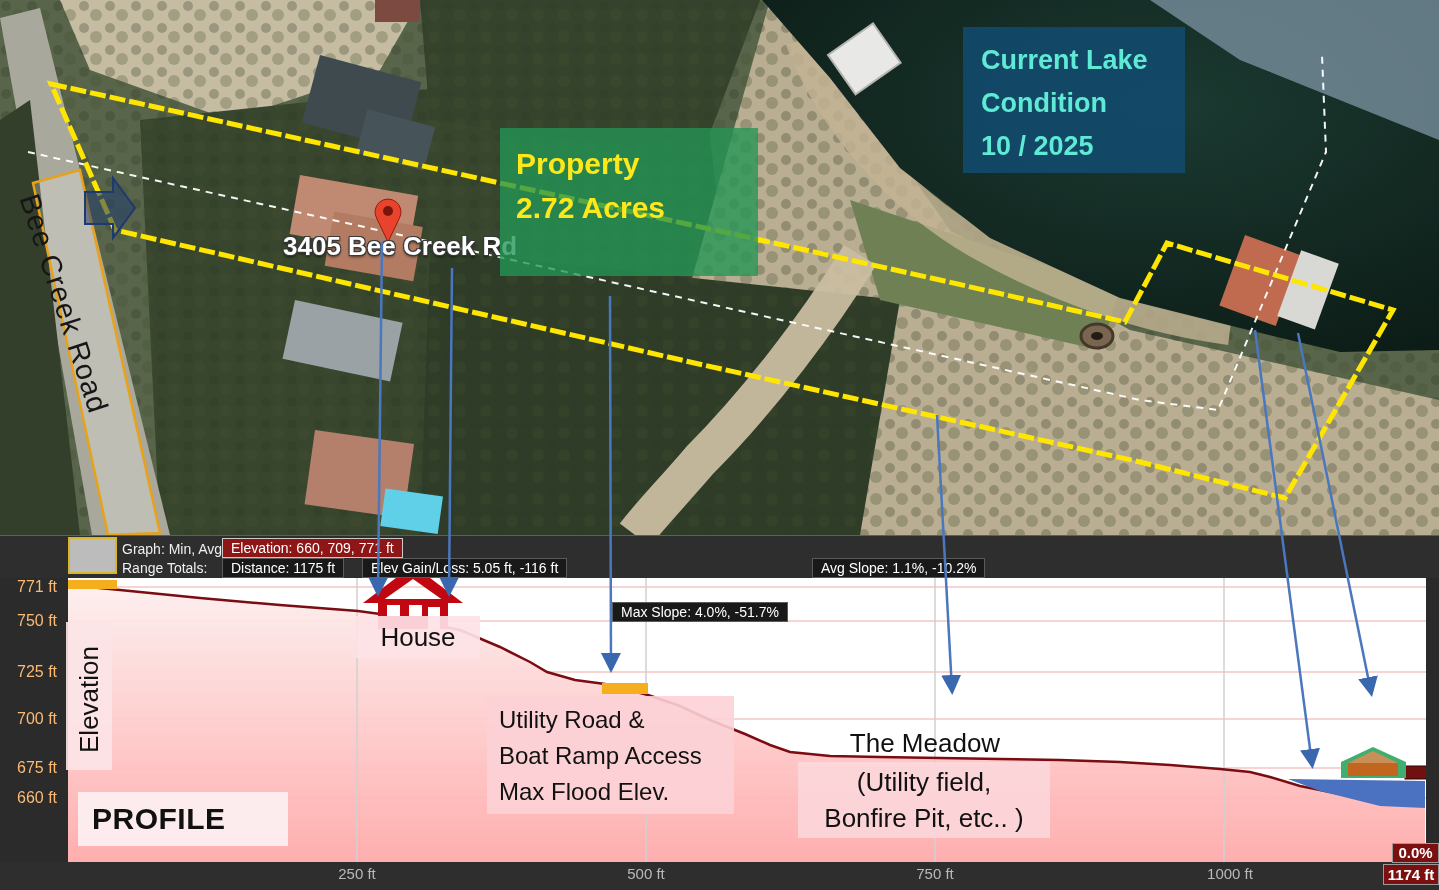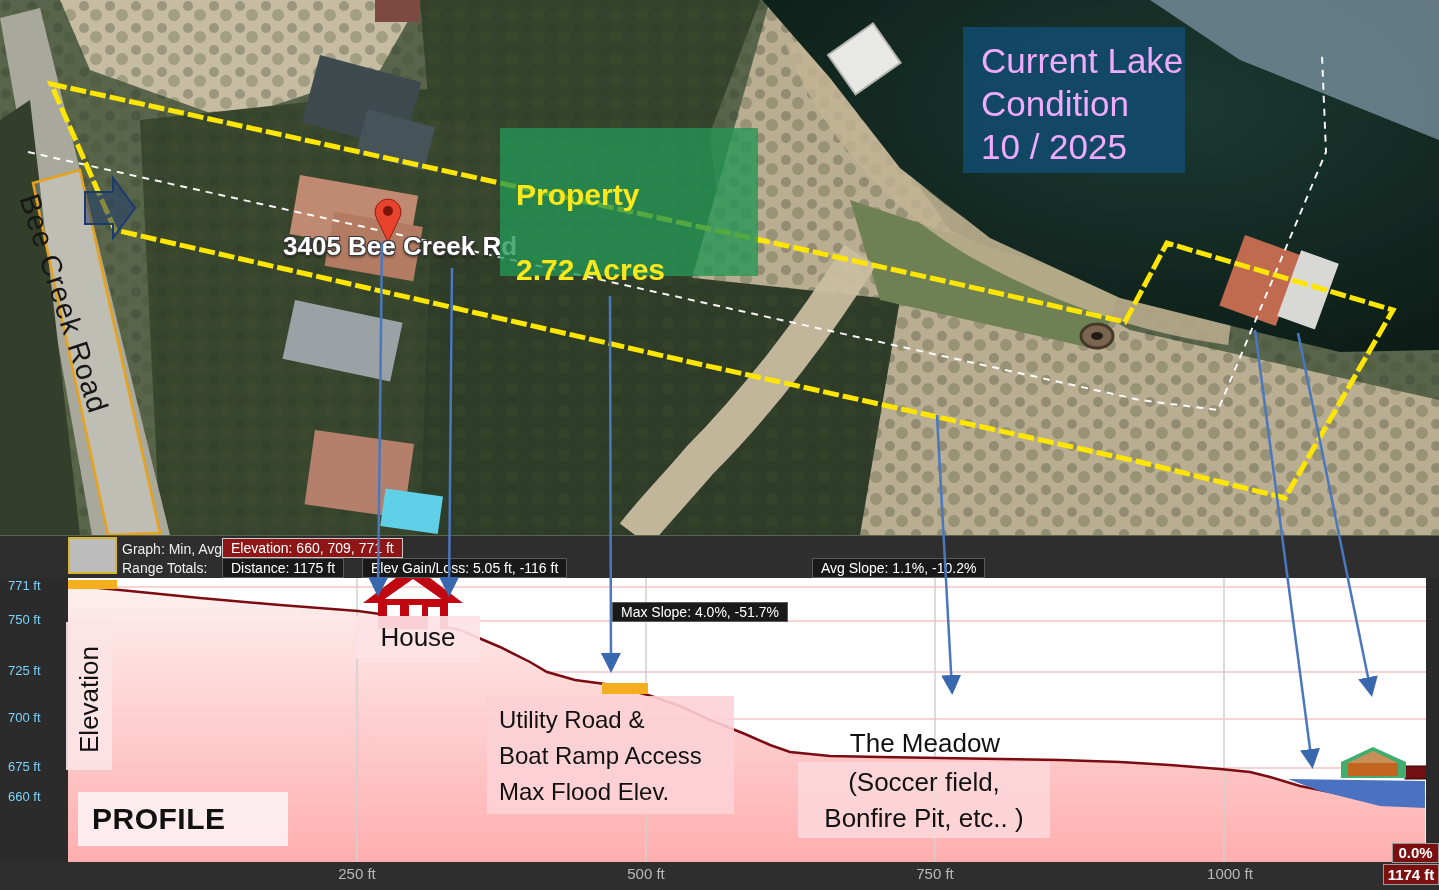--- a/index.html
+++ b/index.html
@@ -5,39 +5,39 @@
   html,body{margin:0;padding:0;background:#000;}
   #screen{position:relative;width:1439px;height:890px;overflow:hidden;
     font-family:"Liberation Sans",sans-serif;background:#58654a;}
   .abs{position:absolute;}
   svg{display:block;}
   
   .road-label{left:44px;top:190px;transform:rotate(72deg);transform-origin:0 0;
     font-size:29px;color:#161616;letter-spacing:1px;white-space:nowrap;z-index:22;}
   .property-box{left:500px;top:128px;width:258px;height:148px;background:rgba(34,150,84,.78);
     z-index:24;padding:14px 0 0 16px;box-sizing:border-box;}
-  .property-box div{font-size:30px;font-weight:bold;color:#ffe81a;line-height:44px;white-space:nowrap;margin-top:31px;}
+  .property-box div{font-size:30px;font-weight:bold;color:#ffe81a;line-height:44px;white-space:nowrap;}
   .lake-box{left:963px;top:27px;width:222px;height:146px;background:rgba(18,74,110,.88);
     z-index:24;padding:12px 0 0 18px;box-sizing:border-box;}
-  .lake-box div{font-size:35px;font-weight:normal;color:#f0abfc;line-height:43px;white-space:nowrap;}
+  .lake-box div{font-size:27px;font-weight:bold;color:#5eead4;line-height:43px;white-space:nowrap;}
   .address-label{left:283px;top:231px;width:230px;text-align:center;font-size:26px;font-weight:600;
     color:#fff;z-index:23;white-space:nowrap;
     text-shadow:-1px -1px 0 #3a3a3a,1px -1px 0 #3a3a3a,-1px 1px 0 #3a3a3a,1px 1px 0 #3a3a3a,0 2px 3px rgba(0,0,0,.65);}
   
   .stats-bar{left:0;top:536px;width:1439px;height:42px;background:#2e2e2e;z-index:30;}
   .axis-left{left:0;top:578px;width:68px;height:284px;background:#2b2b2b;z-index:30;}
   .axis-bottom{left:0;top:862px;width:1439px;height:28px;background:#2e2e2e;z-index:30;}
   .axis-right{left:1426px;top:578px;width:13px;height:284px;background:#2a2a2a;z-index:30;}
   .swatch{left:68px;top:537px;width:45px;height:33px;background:#bcbcbc;border:2px solid #d8b62a;z-index:31;}
   .stat-text{position:absolute;font-size:14px;color:#efefef;white-space:nowrap;z-index:31;}
   .stat-box{position:absolute;font-size:14px;color:#fff;white-space:nowrap;background:#191919;
     border:1px solid #5a5a5a;padding:1px 8px;z-index:31;}
   .stat-red{background:#8f1616;border:1px solid #c9c9c9;}
   
-  .ytick{position:absolute;left:8px;width:56px;text-align:left;font-size:13px;color:#7dd3fc;z-index:32;}
+  .ytick{position:absolute;left:17px;width:56px;text-align:left;font-size:16px;color:#fdba74;z-index:32;}
   .xtick{position:absolute;top:865px;width:70px;text-align:center;font-size:15px;color:#b9b9b9;z-index:32;}
   .red-badge{position:absolute;background:#7c1010;color:#fff;font-size:15px;font-weight:bold;
     text-align:center;border:1px solid #9a9a9a;z-index:33;}
   .profile-label{left:78px;top:792px;width:210px;height:54px;line-height:54px;background:rgba(253,238,240,.95);
     font-size:30px;font-weight:bold;color:#111;padding-left:14px;letter-spacing:.5px;z-index:34;box-sizing:border-box;}
   .elev-box{left:66px;top:622px;width:46px;height:148px;background:rgba(252,228,231,.9);z-index:34;}
   .elev-box span{position:absolute;left:-42px;top:62px;transform:rotate(-90deg);width:130px;
     font-size:26px;color:#111;text-align:center;display:block;}
   .house-label{left:356px;top:616px;width:124px;height:42px;line-height:42px;text-align:center;
     background:rgba(253,226,230,.92);font-size:26px;color:#111;z-index:34;}
@@ -217,21 +217,21 @@
     <span>Elevation</span>
   </div>
   <div class="abs house-label">House</div>
   <div class="abs utility-box">
     <div>Utility Road &amp;</div>
     <div>Boat Ramp Access</div>
     <div>Max Flood Elev.</div>
   </div>
   <div class="abs meadow-title">The Meadow</div>
   <div class="abs meadow-box">
-    <div>(Soccer field,</div>
+    <div>(Utility field,</div>
     <div>Bonfire Pit, etc.. )</div>
   </div>
 
   <svg class="abs layer" style="left:0;top:0;z-index:50;" width="1439" height="890" viewBox="0 0 1439 890">
     <defs>
       <marker id="ah" markerWidth="9" markerHeight="9" refX="6" refY="4" orient="auto">
         <path d="M0,0 L8,4 L0,8 Z" fill="#3a68ae"></path>
       </marker>
     </defs>
     <g stroke="#4a77bd" stroke-width="2.5" fill="none">

